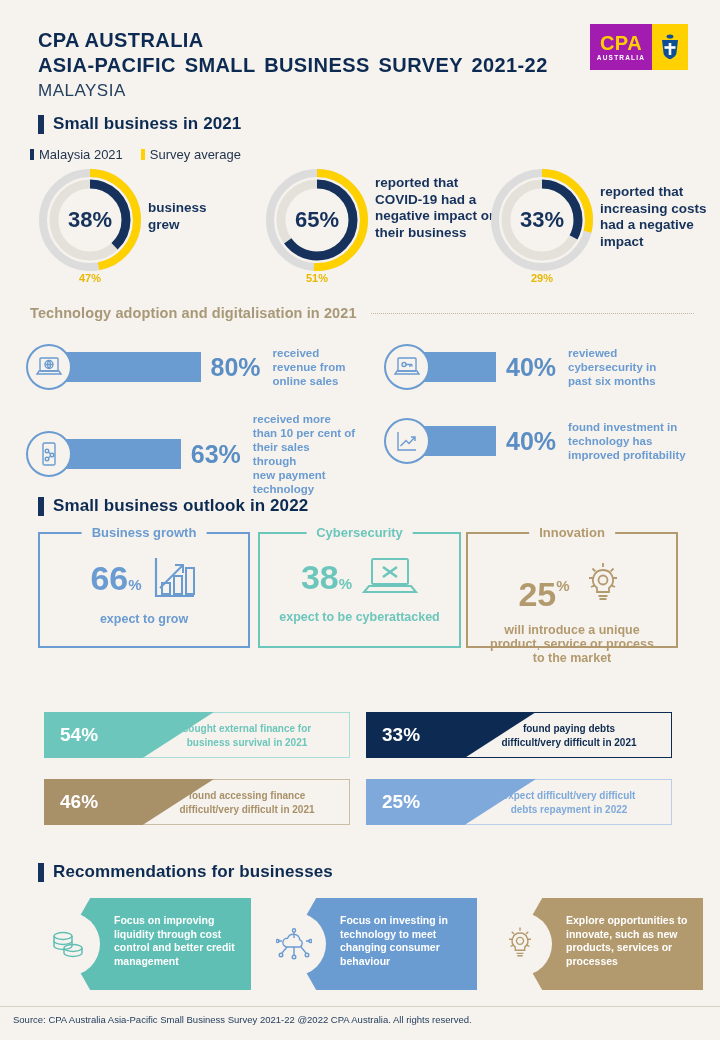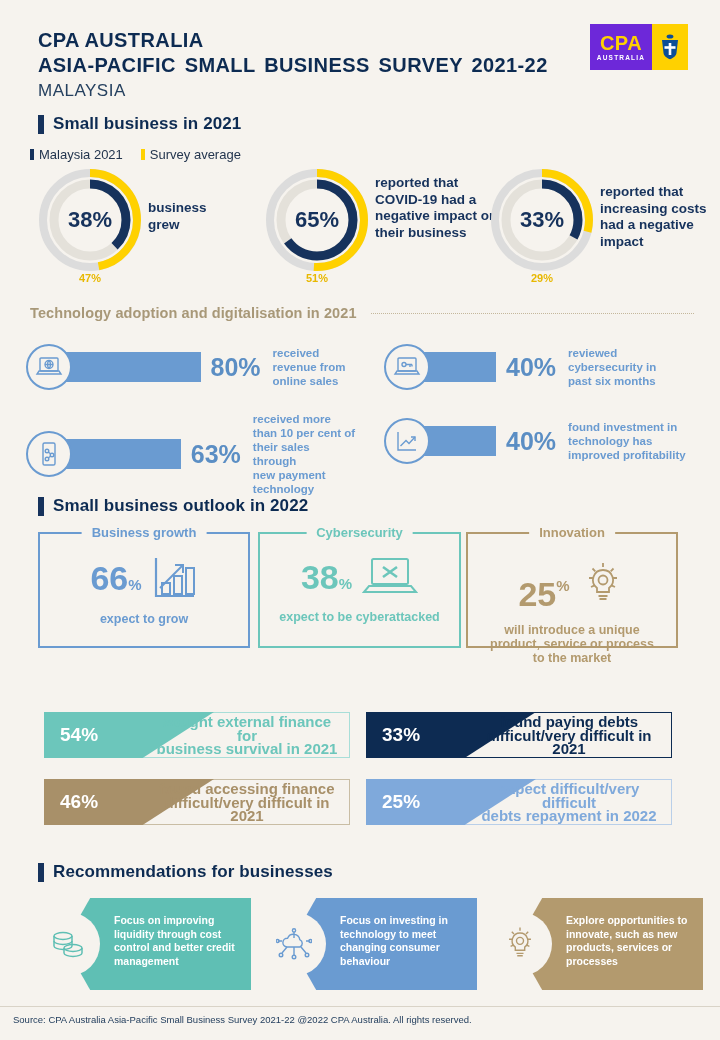--- a/index.html
+++ b/index.html
@@ -24,21 +24,21 @@
   .hdr-line2 { word-spacing: 3px; }
   .hdr-line3 {
     color: #25405f; font-size: 17px; line-height: 23px;
     letter-spacing: .5px; margin-top: 1px;
   }
   .logo {
     position: absolute; right: 32px; top: 24px;
     width: 98px; height: 46px; display: flex;
   }
   .logo-blue {
-    width: 62px; background: #6d28d9;
+    width: 62px; background: #a21caf;
     display: flex; flex-direction: column;
     align-items: center; justify-content: center;
   }
   .logo-cpa {
     color: #ffd100; font-weight: bold; font-size: 20px;
     line-height: 20px; letter-spacing: .5px;
   }
   .logo-aus {
     color: #ffffff; font-size: 6.5px; font-weight: bold;
     letter-spacing: 1.2px; margin-top: 1px;
@@ -144,21 +144,21 @@
   .sol-wedge {
     position: absolute; left: 0; top: 0; height: 100%; width: 170px;
     clip-path: polygon(0 0, 100% 0, 58% 100%, 0 100%);
   }
   .sol-pct {
     position: absolute; left: 16px; top: 50%; transform: translateY(-50%);
     font-size: 19px; font-weight: bold; color: #ffffff;
   }
   .sol-cap {
     position: absolute; right: 10px; top: 50%; transform: translateY(-50%);
-    width: 186px; text-align: center; font-size: 15px;
+    width: 186px; text-align: center; font-size: 10px;
     font-weight: bold; line-height: 13.5px;
   }
 
   
   .rec-item { position: absolute; width: 215px; height: 92px; }
   .rec-shape {
     position: absolute; left: 28px; top: 0; width: 187px; height: 92px;
     clip-path: polygon(14% 0, 100% 0, 100% 100%, 14% 100%, 0 50%);
   }
   .rec-circle {

